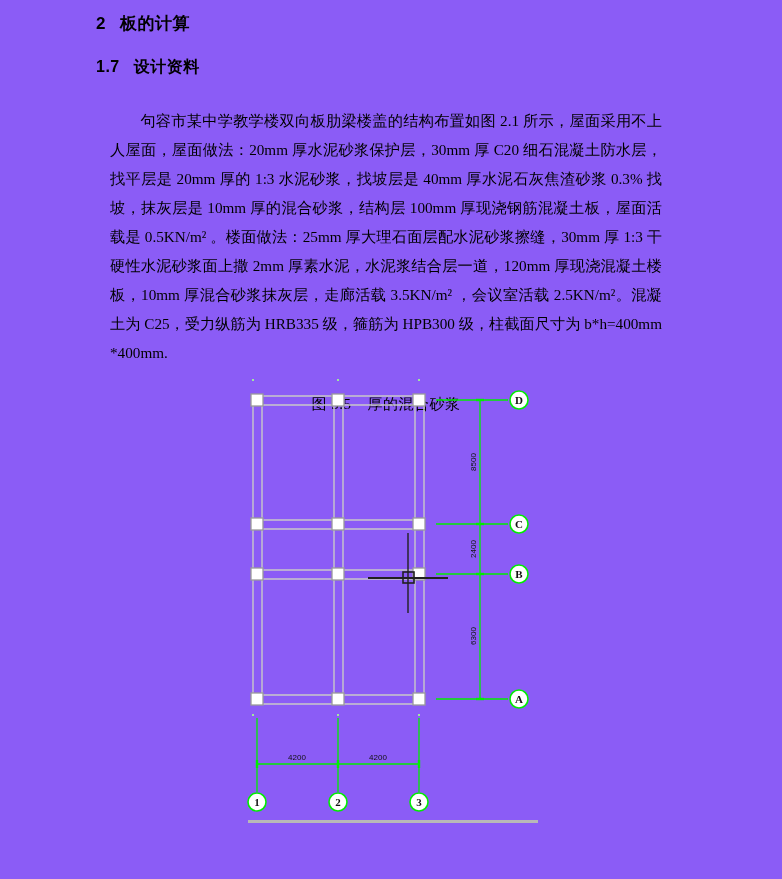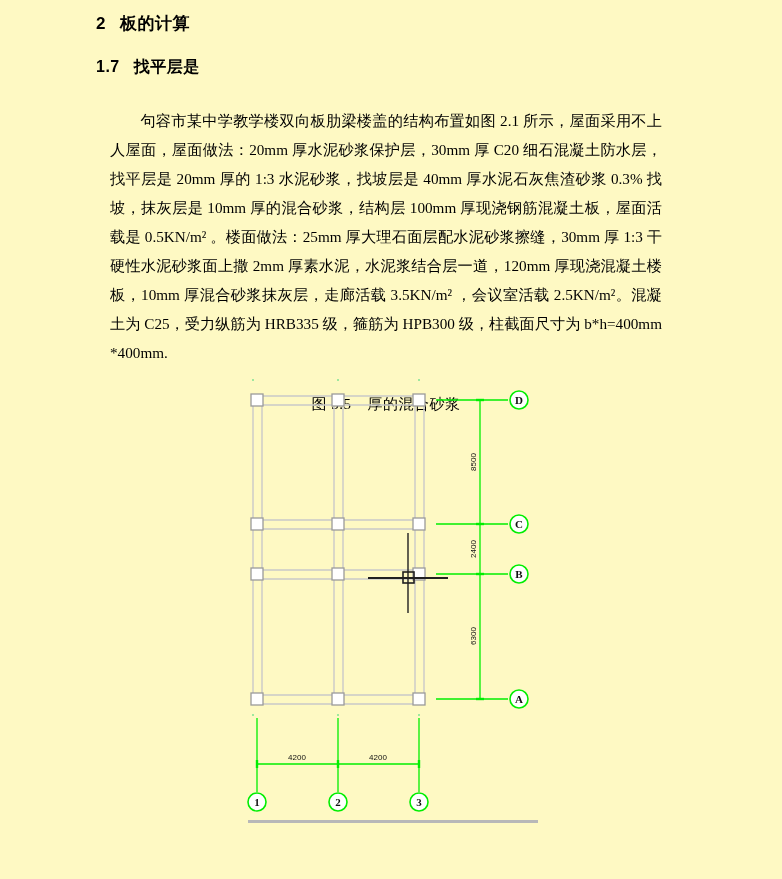--- a/index.html
+++ b/index.html
@@ -9,21 +9,21 @@
     background: #ffffff;
   }
   body {
     font-family: "Liberation Serif", "DejaVu Serif", serif;
     color: #000000;
   }
   #page {
     position: relative;
     width: 782px;
     height: 879px;
-    background: #fef9c3;
+    background: #8b5cf6;
     overflow: hidden;
   }
 
   
   .text-col {
     position: absolute;
     left: 96px;
     top: 0;
     width: 580px;
   }
@@ -90,21 +90,21 @@
 
 <div id="page">
 
   <div class="text-col">
 
     <h1 class="h-main">
       <span class="num">2</span><span>板的计算</span>
     </h1>
 
     <h2 class="h-sub">
-      <span class="num">1.7</span><span>找平层是</span>
+      <span class="num">1.7</span><span>设计资料</span>
     </h2>
 
     <p class="body-par">句容市某中学教学楼双向板肋梁楼盖的结构布置如图 2.1 所示，屋面采用不上人屋面，屋面做法：20mm 厚水泥砂浆保护层，30mm 厚 C20 细石混凝土防水层，找平层是 20mm 厚的 1:3 水泥砂浆，找坡层是 40mm 厚水泥石灰焦渣砂浆 0.3% 找坡，抹灰层是 10mm 厚的混合砂浆，结构层 100mm 厚现浇钢筋混凝土板，屋面活载是 0.5KN/m² 。楼面做法：25mm 厚大理石面层配水泥砂浆擦缝，30mm 厚 1:3 干硬性水泥砂浆面上撒 2mm 厚素水泥，水泥浆结合层一道，120mm 厚现浇混凝土楼板，10mm 厚混合砂浆抹灰层，走廊活载 3.5KN/m² ，会议室活载 2.5KN/m²。混凝土为 C25，受力纵筋为 HRB335 级，箍筋为 HPB300 级，柱截面尺寸为 b*h=400mm*400mm.</p>
 
     <p class="fig-caption">
       <span>图 3.5</span><span class="cap-gap"></span><span>厚的混合砂浆</span>
     </p>
   </div>
 
   <div id="cad">

